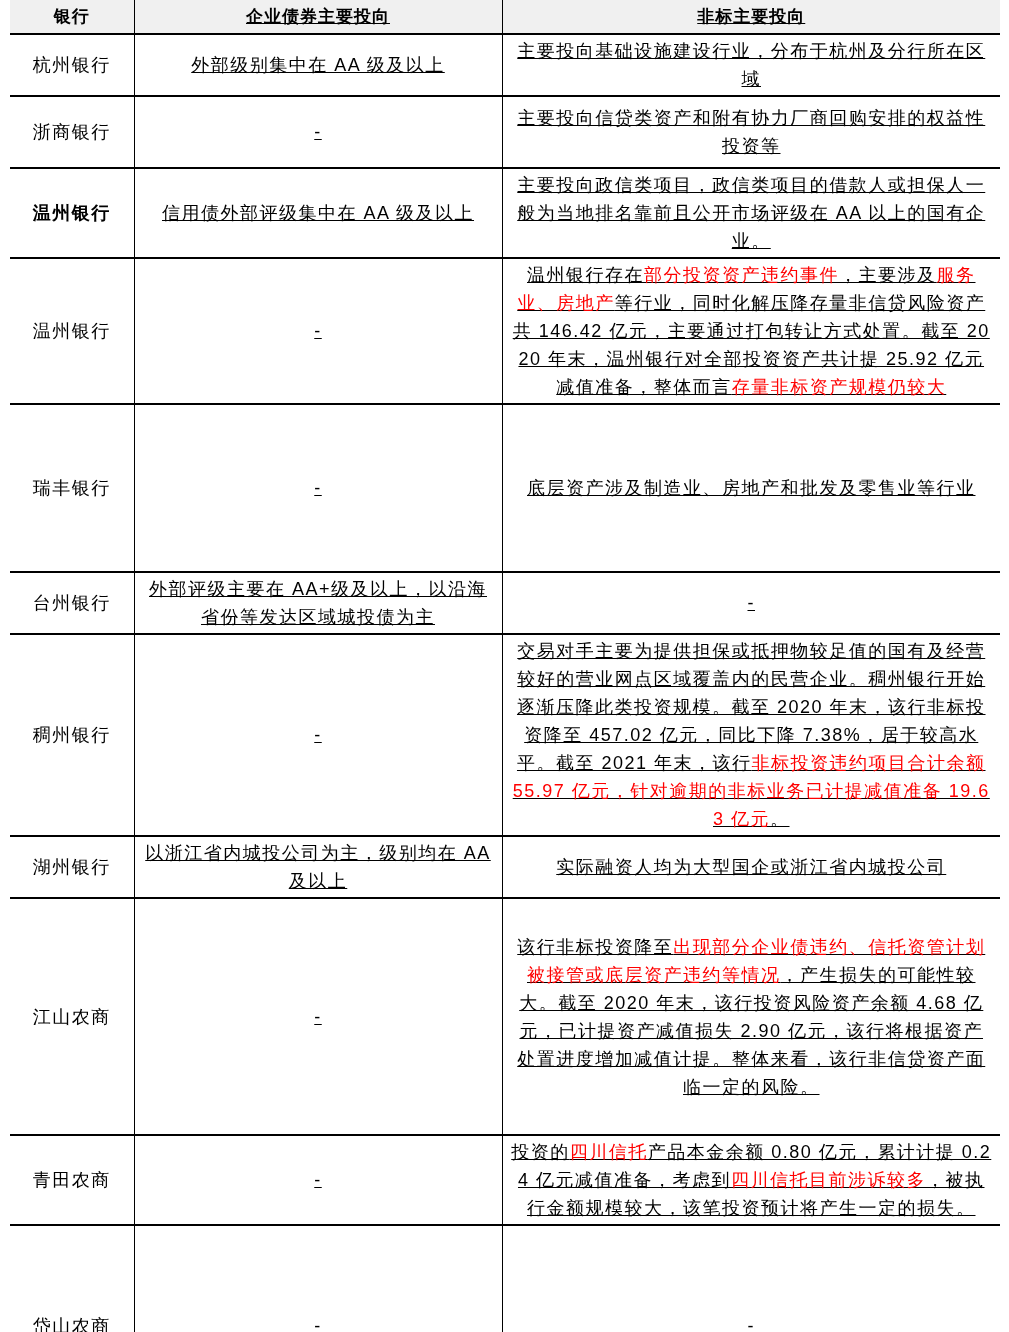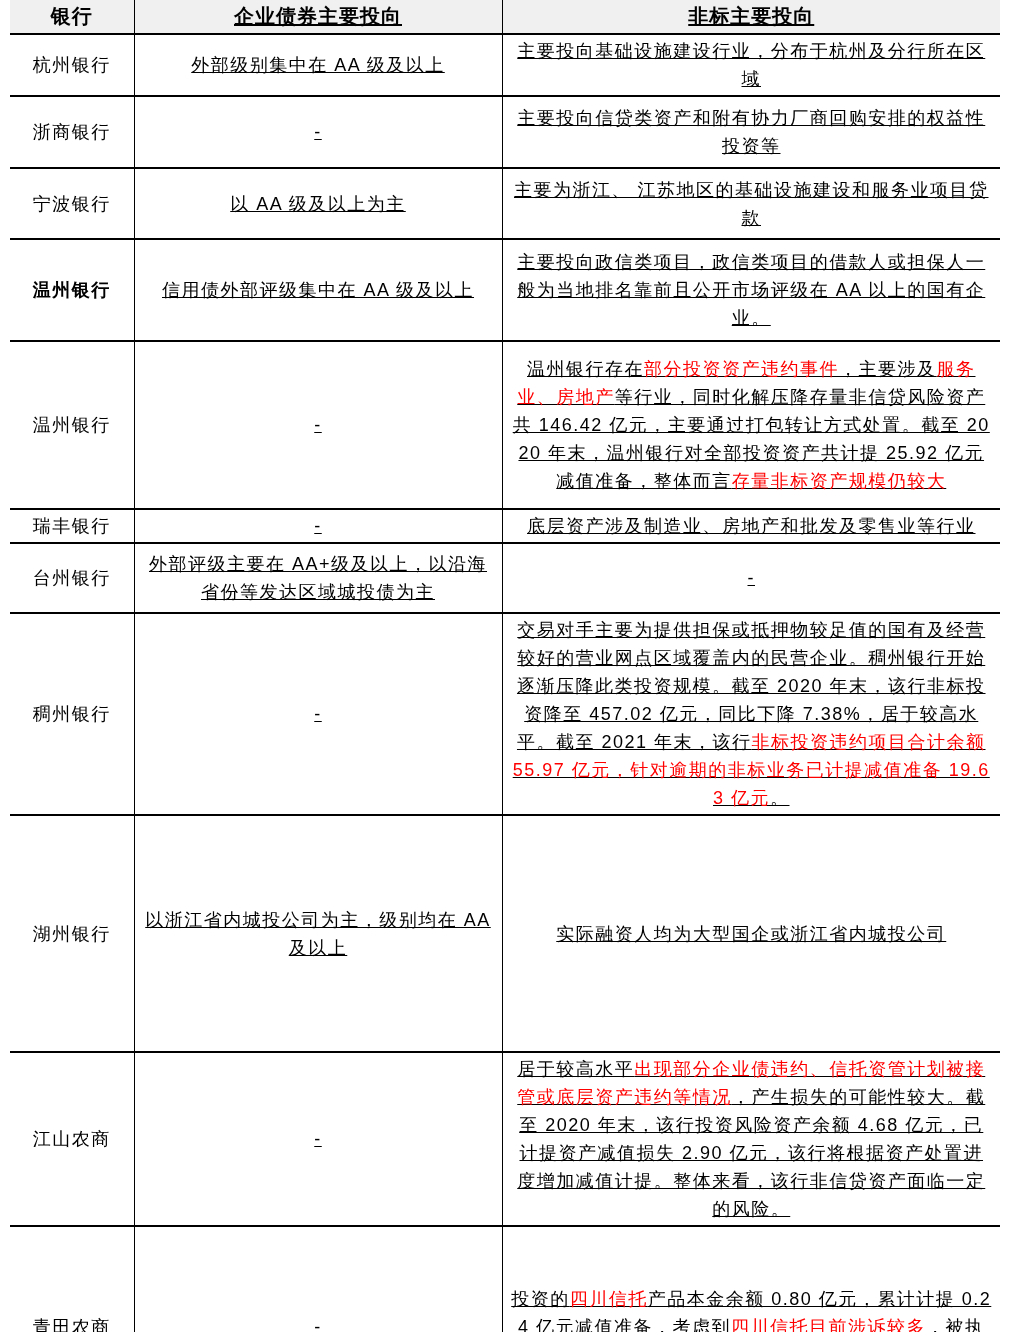--- a/index.html
+++ b/index.html
@@ -17,21 +17,21 @@
   table.bank-table{
     border-collapse:collapse;
     table-layout:fixed;
     width:990px;
   }
   col.c1{width:124px;}
   col.c2{width:368px;}
   col.c3{width:498px;}
   th{
     background:var(--header-bg);
-    font-size:20px;
+    font-size:17px;
     font-weight:bold;
     letter-spacing:1px;
     height:33px;
     padding:0 8px;
     border-bottom:2.5px solid var(--border);
     text-align:center;
     vertical-align:middle;
   }
   td{
     font-size:18px;
@@ -84,25 +84,20 @@
           <td>杭州银行</td>
           <td><span>外部级别集中在 AA 级及以上</span></td>
           <td><span>主要投向基础设施建设行业，分布于杭州及分行所在区域</span></td>
         </tr>
         <tr>
           <td>浙商银行</td>
           <td><span>-</span></td>
           <td><span>主要投向信贷类资产和附有协力厂商回购安排的权益性投资等</span></td>
         </tr>
         <tr>
-          <td>宁波银行</td>
-          <td><span>以 AA 级及以上为主</span></td>
-          <td><span>主要为浙江、 江苏地区的基础设施建设和服务业项目贷款</span></td>
-        </tr>
-        <tr>
           <td class="bold">温州银行</td>
           <td><span>信用债外部评级集中在 AA 级及以上</span></td>
           <td><span>主要投向政信类项目，政信类项目的借款人或担保人一般为当地排名靠前且公开市场评级在 AA 以上的国有企业。</span></td>
         </tr>
         <tr>
           <td>温州银行</td>
           <td><span>-</span></td>
           <td><span>温州银行存在</span><span class="red">部分投资资产违约事件</span><span>，主要涉及</span><span class="red">服务业、房地产</span><span>等行业，同时化解压降存量非信贷风险资产共 146.42 亿元，主要通过打包转让方式处置。截至 2020 年末，温州银行对全部投资资产共计提 25.92 亿元减值准备，整体而言</span><span class="red">存量非标资产规模仍较大</span></td>
         </tr>
         <tr>
@@ -121,21 +116,21 @@
           <td><span>交易对手主要为提供担保或抵押物较足值的国有及经营较好的营业网点区域覆盖内的民营企业。稠州银行开始逐渐压降此类投资规模。截至 2020 年末，该行非标投资降至 457.02 亿元，同比下降 7.38%，居于较高水平。截至 2021 年末，该行</span><span class="red">非标投资违约项目合计余额 55.97 亿元，针对逾期的非标业务已计提减值准备 19.63 亿元</span><span>。</span></td>
         </tr>
         <tr>
           <td>湖州银行</td>
           <td><span>以浙江省内城投公司为主，级别均在 AA 及以上</span></td>
           <td><span>实际融资人均为大型国企或浙江省内城投公司</span></td>
         </tr>
         <tr>
           <td>江山农商</td>
           <td><span>-</span></td>
-          <td><span>居于较高水平</span><span class="red">出现部分企业债违约、信托资管计划被接管或底层资产违约等情况</span><span>，产生损失的可能性较大。截至 2020 年末，该行投资风险资产余额 4.68 亿元，已计提资产减值损失 2.90 亿元，该行将根据资产处置进度增加减值计提。整体来看，该行非信贷资产面临一定的风险。</span></td>
+          <td><span>该行非标投资降至</span><span class="red">出现部分企业债违约、信托资管计划被接管或底层资产违约等情况</span><span>，产生损失的可能性较大。截至 2020 年末，该行投资风险资产余额 4.68 亿元，已计提资产减值损失 2.90 亿元，该行将根据资产处置进度增加减值计提。整体来看，该行非信贷资产面临一定的风险。</span></td>
         </tr>
         <tr>
           <td>青田农商</td>
           <td><span>-</span></td>
           <td><span>投资的</span><span class="red">四川信托</span><span>产品本金余额 0.80 亿元，累计计提 0.24 亿元减值准备，考虑到</span><span class="red">四川信托目前涉诉较多</span><span>，被执行金额规模较大，该笔投资预计将产生一定的损失。</span></td>
         </tr>
         <tr>
           <td>岱山农商</td>
           <td><span>-</span></td>
           <td><span>-</span></td>

